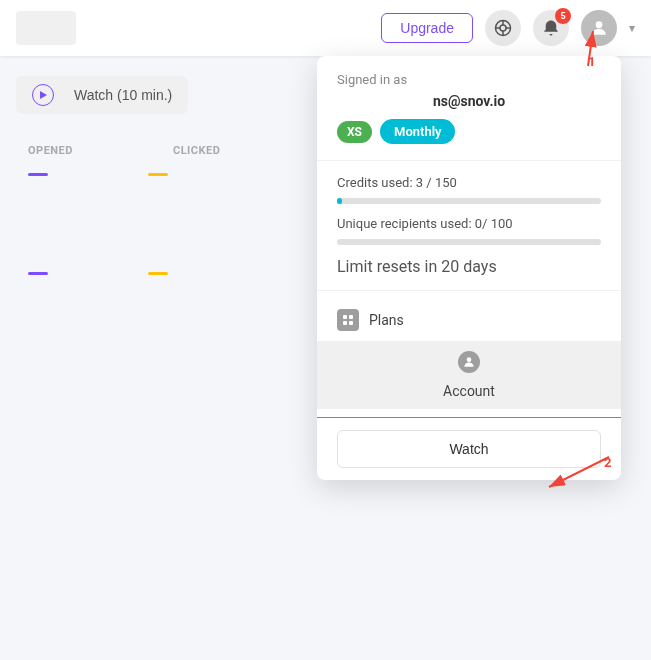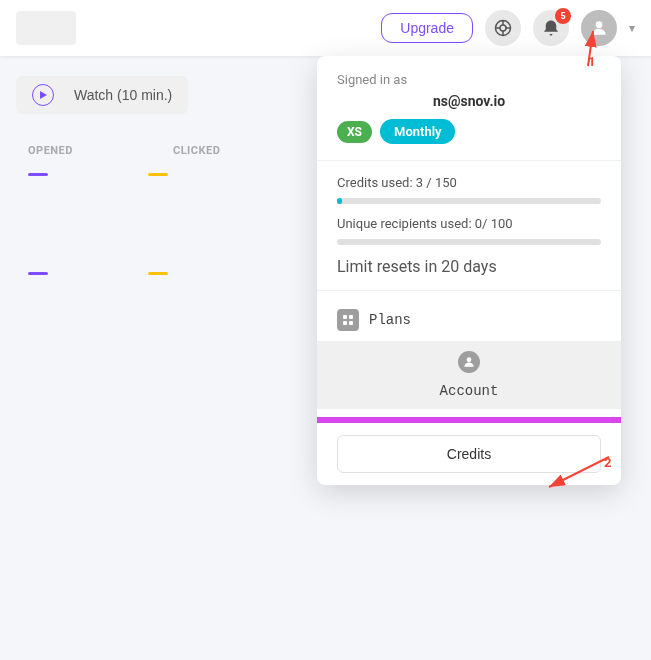--- a/index.html
+++ b/index.html
@@ -41,21 +41,21 @@
       display: flex;
       align-items: center;
       gap: 12px;
     }
 
     .upgrade-btn {
       border: 1.5px solid #7c4dff;
       color: #7c4dff;
       background: #fff;
       padding: 6px 18px;
-      border-radius: 11px;
+      border-radius: 6px;
       font-size: 14px;
       font-weight: 500;
       cursor: pointer;
     }
 
     .icon-circle {
       width: 36px;
       height: 36px;
       border-radius: 50%;
       background: #e8e8e8;
@@ -275,22 +275,21 @@
     }
 
     .limit-reset {
       font-size: 16px;
       color: #555;
       margin-top: 12px;
     }
 
     .menu-section {
       padding: 8px 0;
-      border-bottom: 6px solid #d946ef;
-      font-family: Liberation Mono, monospace;
+      border-bottom: 1px solid #d946ef;
     }
 
     .menu-item {
       display: flex;
       align-items: center;
       gap: 10px;
       padding: 10px 20px;
       font-size: 14px;
       color: #444;
       cursor: pointer;
@@ -463,21 +462,21 @@
         <svg width="14" height="14" viewBox="0 0 24 24" fill="none">
           <circle cx="12" cy="8" r="4" fill="#fff"></circle>
           <path d="M4 20c0-4 3.58-7 8-7s8 3 8 7" fill="#fff"></path>
         </svg>
       </div>
       <span>Account</span>
     </div>
   </div>
 
   <div class="logout-section">
-    <button class="logout-btn">Credits</button>
+    <button class="logout-btn">Watch</button>
   </div>
 </div>
 
 <svg class="arrow-svg" style="top: 16px; right: 38px; width: 80px; height: 60px;">
   <defs>
     <marker id="arrowhead1" markerWidth="8" markerHeight="6" refX="8" refY="3" orient="auto">
       <polygon points="0 0, 8 3, 0 6" fill="#f44336"></polygon>
     </marker>
   </defs>
   <line x1="55" y1="50" x2="60" y2="15" stroke="#f44336" stroke-width="2" marker-end="url(#arrowhead1)"></line>

